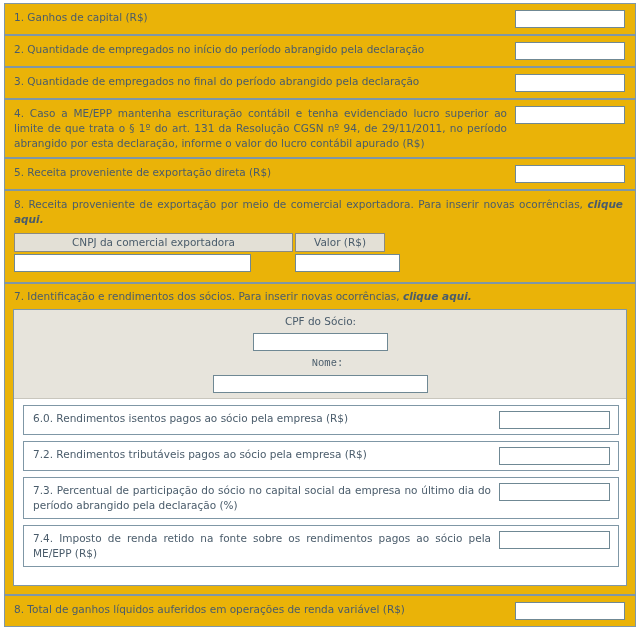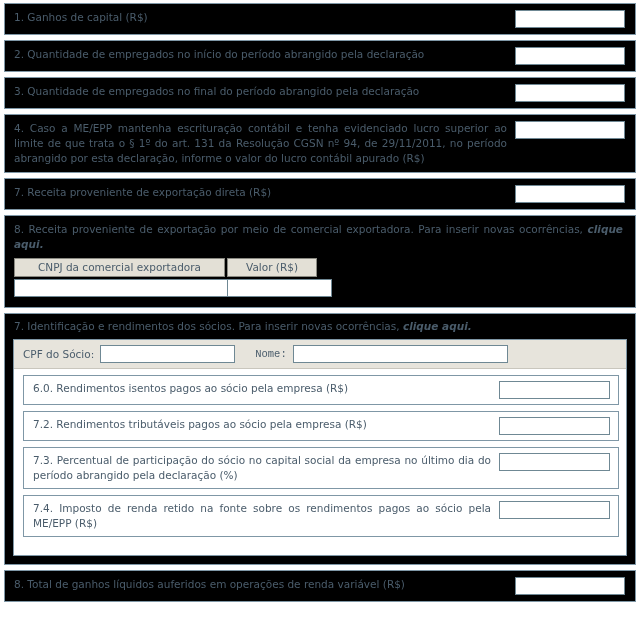--- a/index.html
+++ b/index.html
@@ -17,23 +17,22 @@
 
   .page {
     width: 640px;
     box-sizing: border-box;
     padding: 3px 4px 0 4px;
   }
 
   
   .panel {
     border: 1px solid #7f97a6;
-    background: #000000;
-    box-sizing: border-box;
-    margin-bottom: 5px;
+    background: #eab308;
+    box-sizing: border-box;
     position: relative;
   }
 
   .row {
     display: flex;
     align-items: flex-start;
     justify-content: space-between;
   }
 
   .label {
@@ -85,21 +84,21 @@
     font-size: 10.5px;
     color: #4a5c6b;
     text-align: center;
     line-height: 17px;
     height: 19px;
     box-sizing: border-box;
   }
   .td .inp {
     height: 18px;
   }
-  .col-cnpj { width: 211px; }
+  .col-cnpj { width: 279px; }
   .col-valor { width: 90px; }
 
   
   .sec7-title {
     font-size: 10.5px;
     line-height: 15px;
     padding: 5px 8px 5px 9px;
     color: #4a5c6b;
   }
   .sec7-inner {
@@ -107,20 +106,21 @@
     margin: 0 8px 8px 8px;
     background: #ffffff;
   }
   .socio-bar {
     background: #e7e4dc;
     display: flex;
     align-items: center;
     padding: 5px 8px 5px 9px;
     gap: 6px;
     border-bottom: 1px solid #c9c6bd;
+    flex-direction: column;
   }
   .socio-bar .cap {
     font-size: 10.5px;
     color: #4a5c6b;
     white-space: nowrap;
   }
   .inp-cpf { width: 135px; }
   .inp-nome { width: 215px; }
 
   .sub-panel {
@@ -170,21 +170,21 @@
     <div class="row">
       <div class="label" style="max-width:496px;">4. Caso a ME/EPP mantenha escrituração contábil e tenha evidenciado lucro superior ao limite de que trata o § 1º do art. 131 da Resolução CGSN nº 94, de 29/11/2011, no período abrangido por esta declaração, informe o valor do lucro contábil apurado (R$)</div>
       <div class="inp-wrap">
         <input class="inp inp-main" type="text" value="" style="">
       </div>
     </div>
   </div>
 
   <div class="panel">
     <div class="row">
-      <div class="label single">7. Receita proveniente de exportação direta (R$)</div>
+      <div class="label single">5. Receita proveniente de exportação direta (R$)</div>
       <div class="inp-wrap">
         <input class="inp inp-main" type="text" value="" style="">
       </div>
     </div>
   </div>
 
   <div class="panel">
     <div class="label" style="padding-right:12px;"><span>8. Receita proveniente de exportação por meio de comercial exportadora. Para inserir novas ocorrências, </span><span class="bold-italic">clique aqui.</span></div>
     <div class="tbl">
       <div class="tbl-row">

